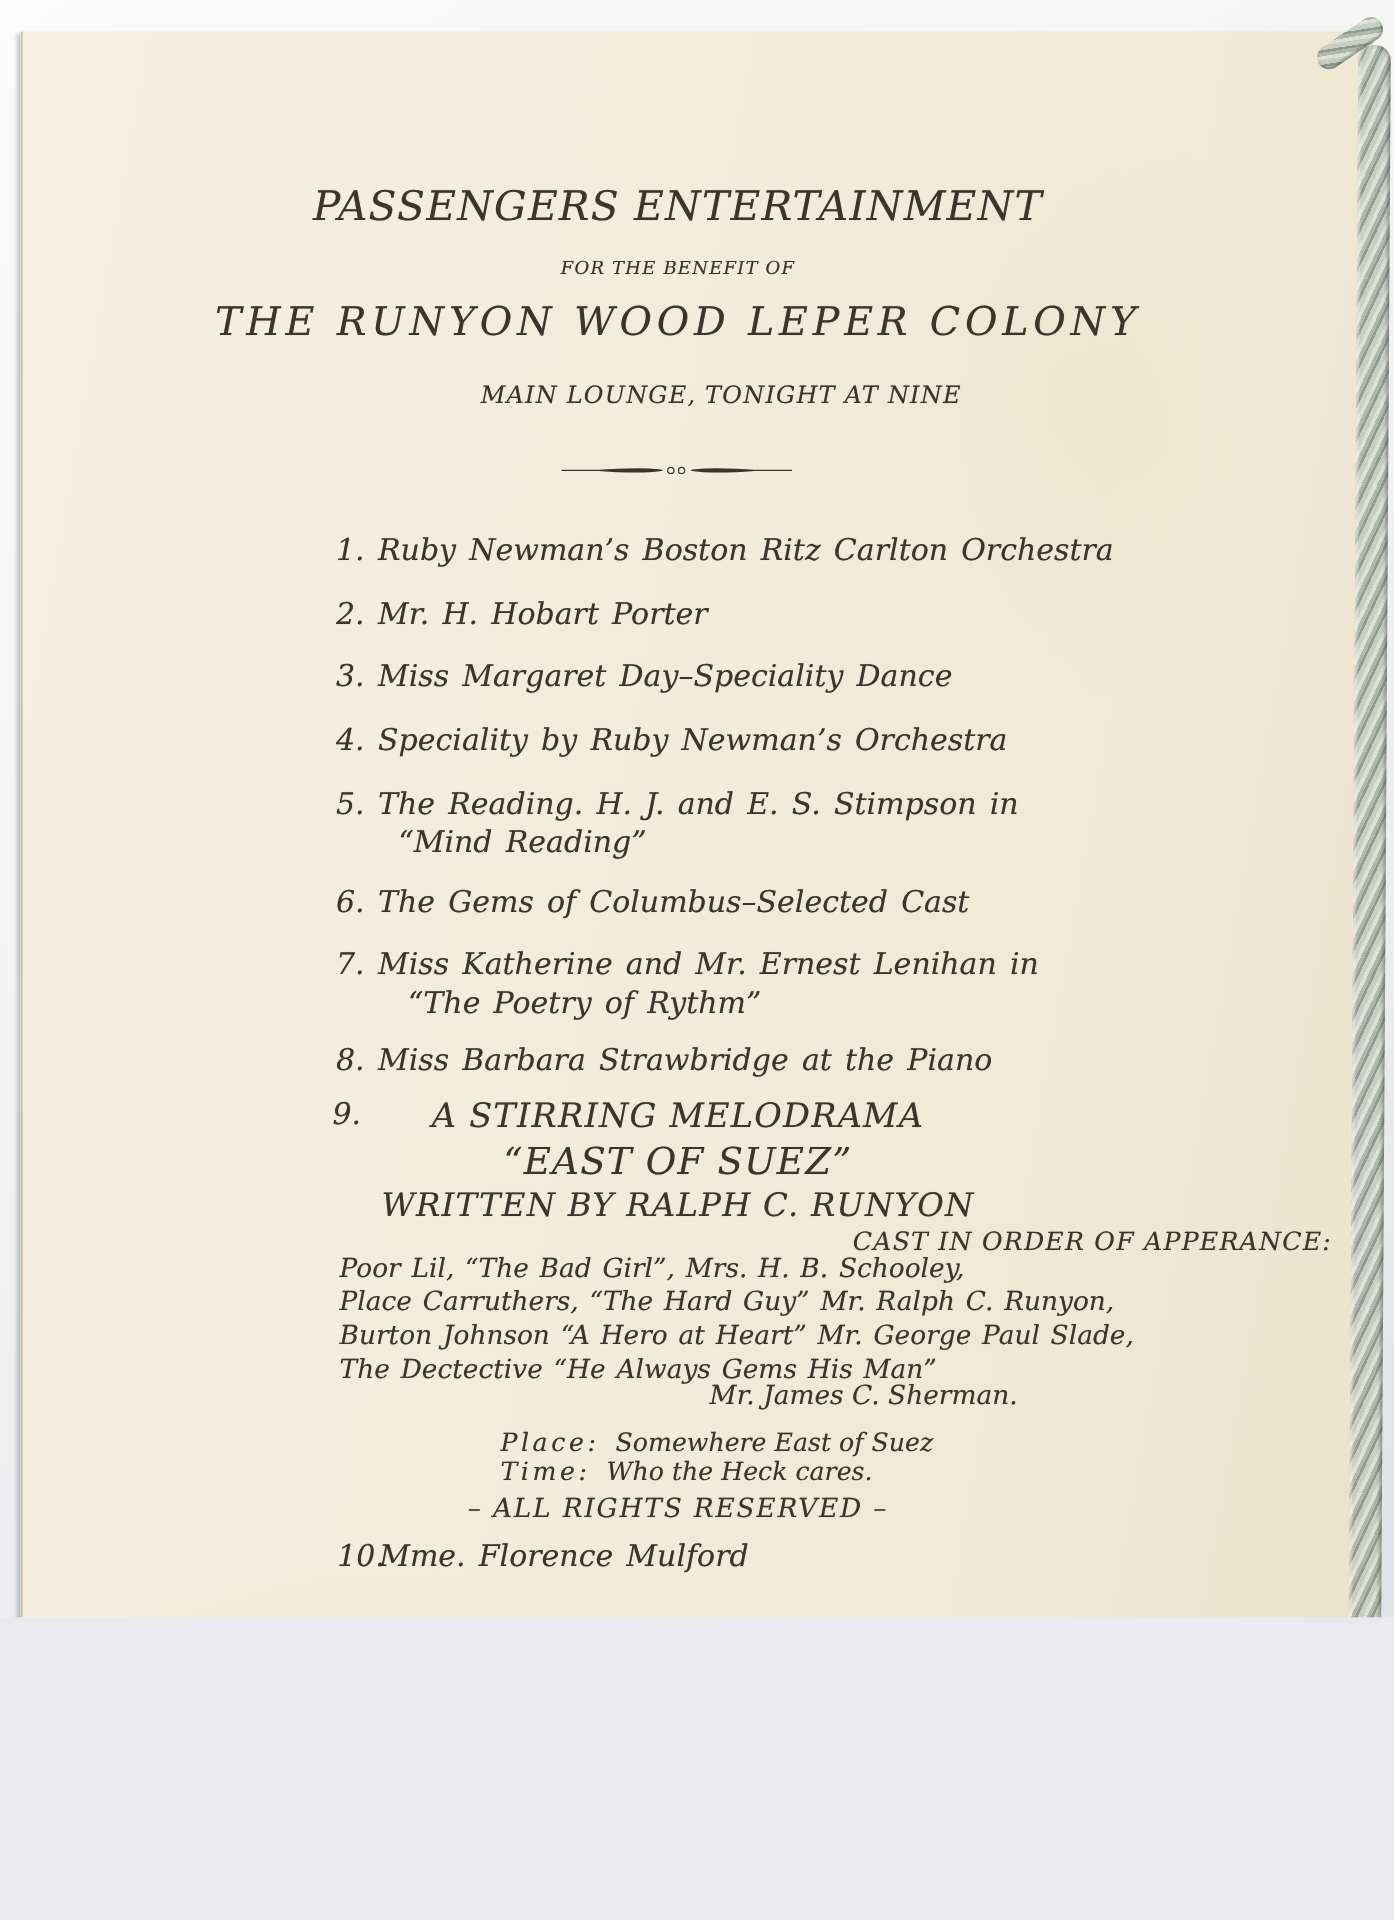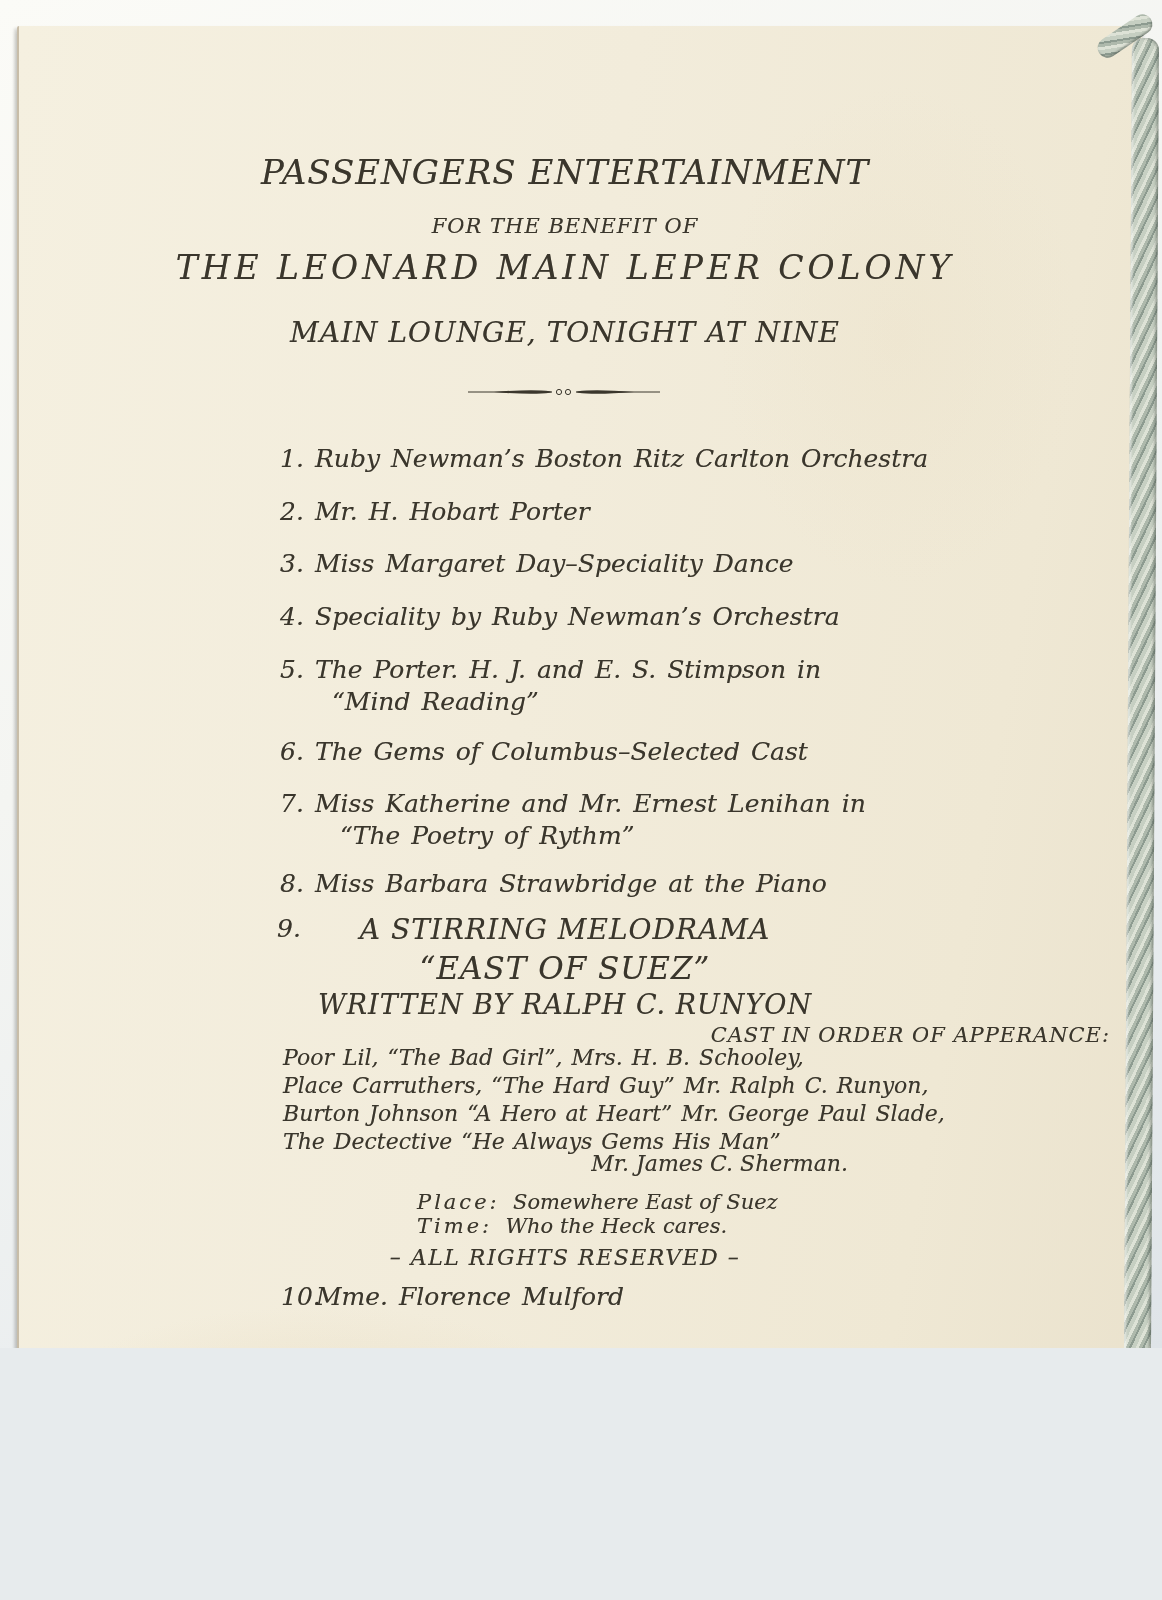--- a/index.html
+++ b/index.html
@@ -49,23 +49,23 @@
     background:radial-gradient(circle at 45% 30%,#d4dcdb,#b0bfc1 60%,#96a8ae 100%);}
   .t5{left:60px;top:84px;width:48px;height:46px;transform:rotate(30deg);
     background:radial-gradient(circle at 45% 35%,#d0dadb,#adbdc2 60%,#9cb1bd 100%);}
   .t-fray{left:8px;top:30px;width:152px;height:96px;border-radius:40%;filter:blur(1.2px);
     background:repeating-linear-gradient(75deg,rgba(150,168,172,.55) 0 2px,rgba(208,216,214,.5) 2px 5px,rgba(120,140,146,.35) 5px 7px,rgba(226,232,230,.45) 7px 11px);}
   
   .ln{position:absolute;color:#3a362c;font-style:italic;white-space:nowrap;line-height:1;
       text-shadow:0 0 .6px rgba(58,54,44,.45);}
   .center{left:20px;width:1090px;text-align:center;}
   .title{top:155px;font-size:34px;letter-spacing:1px;}
-  .benefit{top:216px;font-size:21px;letter-spacing:1px;}
+  .benefit{top:216px;font-size:15px;letter-spacing:1px;}
   .beneficiary{top:251px;font-size:33px;letter-spacing:4px;}
-  .venue{top:319px;font-size:28px;letter-spacing:1px;}
+  .venue{top:319px;font-size:20px;letter-spacing:1px;margin-left:36px;}
   .item{font-size:25px;word-spacing:.12em;}
   .item .n{display:inline-block;width:35px;}
   .cont{font-size:25px;word-spacing:.12em;}
   .m-head{top:916px;font-size:28px;letter-spacing:1px;text-align:center;}
   .m-title{top:953px;font-size:31px;letter-spacing:1px;text-align:center;}
   .m-author{top:991px;font-size:27px;letter-spacing:1px;}
   .m-cast-h{top:1025px;font-size:21px;letter-spacing:1px;text-align:right;}
   .cast{left:283px;font-size:22px;word-spacing:2px;}
   .credit{left:283px;width:565px;top:1153px;font-size:22px;text-align:right;}
   .pt{left:417px;font-size:21px;}
@@ -78,39 +78,39 @@
 
 <div id="scan">
 
   <div class="sheet">
     <div class="stain1"></div>
     <div class="stain2"></div>
   </div>
 
   <div class="ln center title">PASSENGERS ENTERTAINMENT</div>
   <div class="ln center benefit">FOR THE BENEFIT OF</div>
-  <div class="ln center beneficiary">THE LEONARD MAIN LEPER COLONY</div>
+  <div class="ln center beneficiary">THE RUNYON WOOD LEPER COLONY</div>
   <div class="ln center venue">MAIN LOUNGE, TONIGHT AT NINE</div>
 
   <svg class="divider" style="left:466px;top:385px" width="196" height="14" viewBox="0 0 196 14">
     <g fill="#3a362c" stroke="#3a362c">
       <line x1="2" y1="7" x2="86" y2="7" stroke-width="1"></line>
       <path d="M28,7 Q66,3.8 84,6.2 L86,7 L84,7.8 Q66,10.2 28,7 Z" stroke="none"></path>
       <circle cx="93" cy="7" r="2.6" fill="none" stroke-width="1"></circle>
       <circle cx="102" cy="7" r="2.6" fill="none" stroke-width="1"></circle>
       <line x1="110" y1="7" x2="194" y2="7" stroke-width="1"></line>
       <path d="M168,7 Q130,3.8 112,6.2 L110,7 L112,7.8 Q130,10.2 168,7 Z" stroke="none"></path>
     </g>
   </svg>
 
   <div class="ln item" style="left:280px;top:446px"><span class="n">1.</span><span>Ruby Newman’s Boston Ritz Carlton Orchestra</span></div>
   <div class="ln item" style="left:280px;top:499px"><span class="n">2.</span><span>Mr. H. Hobart Porter</span></div>
   <div class="ln item" style="left:280px;top:551px"><span class="n">3.</span><span>Miss Margaret Day–Speciality Dance</span></div>
   <div class="ln item" style="left:280px;top:604px"><span class="n">4.</span><span>Speciality by Ruby Newman’s Orchestra</span></div>
-  <div class="ln item" style="left:280px;top:657px"><span class="n">5.</span><span>The Porter. H. J. and E. S. Stimpson in</span></div>
+  <div class="ln item" style="left:280px;top:657px"><span class="n">5.</span><span>The Reading. H. J. and E. S. Stimpson in</span></div>
   <div class="ln cont" style="left:332px;top:689px">“Mind Reading”</div>
   <div class="ln item" style="left:280px;top:739px"><span class="n">6.</span><span>The Gems of Columbus–Selected Cast</span></div>
   <div class="ln item" style="left:280px;top:791px"><span class="n">7.</span><span>Miss Katherine and Mr. Ernest Lenihan in</span></div>
   <div class="ln cont" style="left:340px;top:823px">“The Poetry of Rythm”</div>
   <div class="ln item" style="left:280px;top:871px"><span class="n">8.</span><span>Miss Barbara Strawbridge at the Piano</span></div>
 
   <div class="ln item" style="left:277px;top:916px">9.</div>
   <div class="ln center m-head">A STIRRING MELODRAMA</div>
   <div class="ln center m-title">“EAST OF SUEZ”</div>
   <div class="ln center m-author">WRITTEN BY RALPH C. RUNYON</div>

